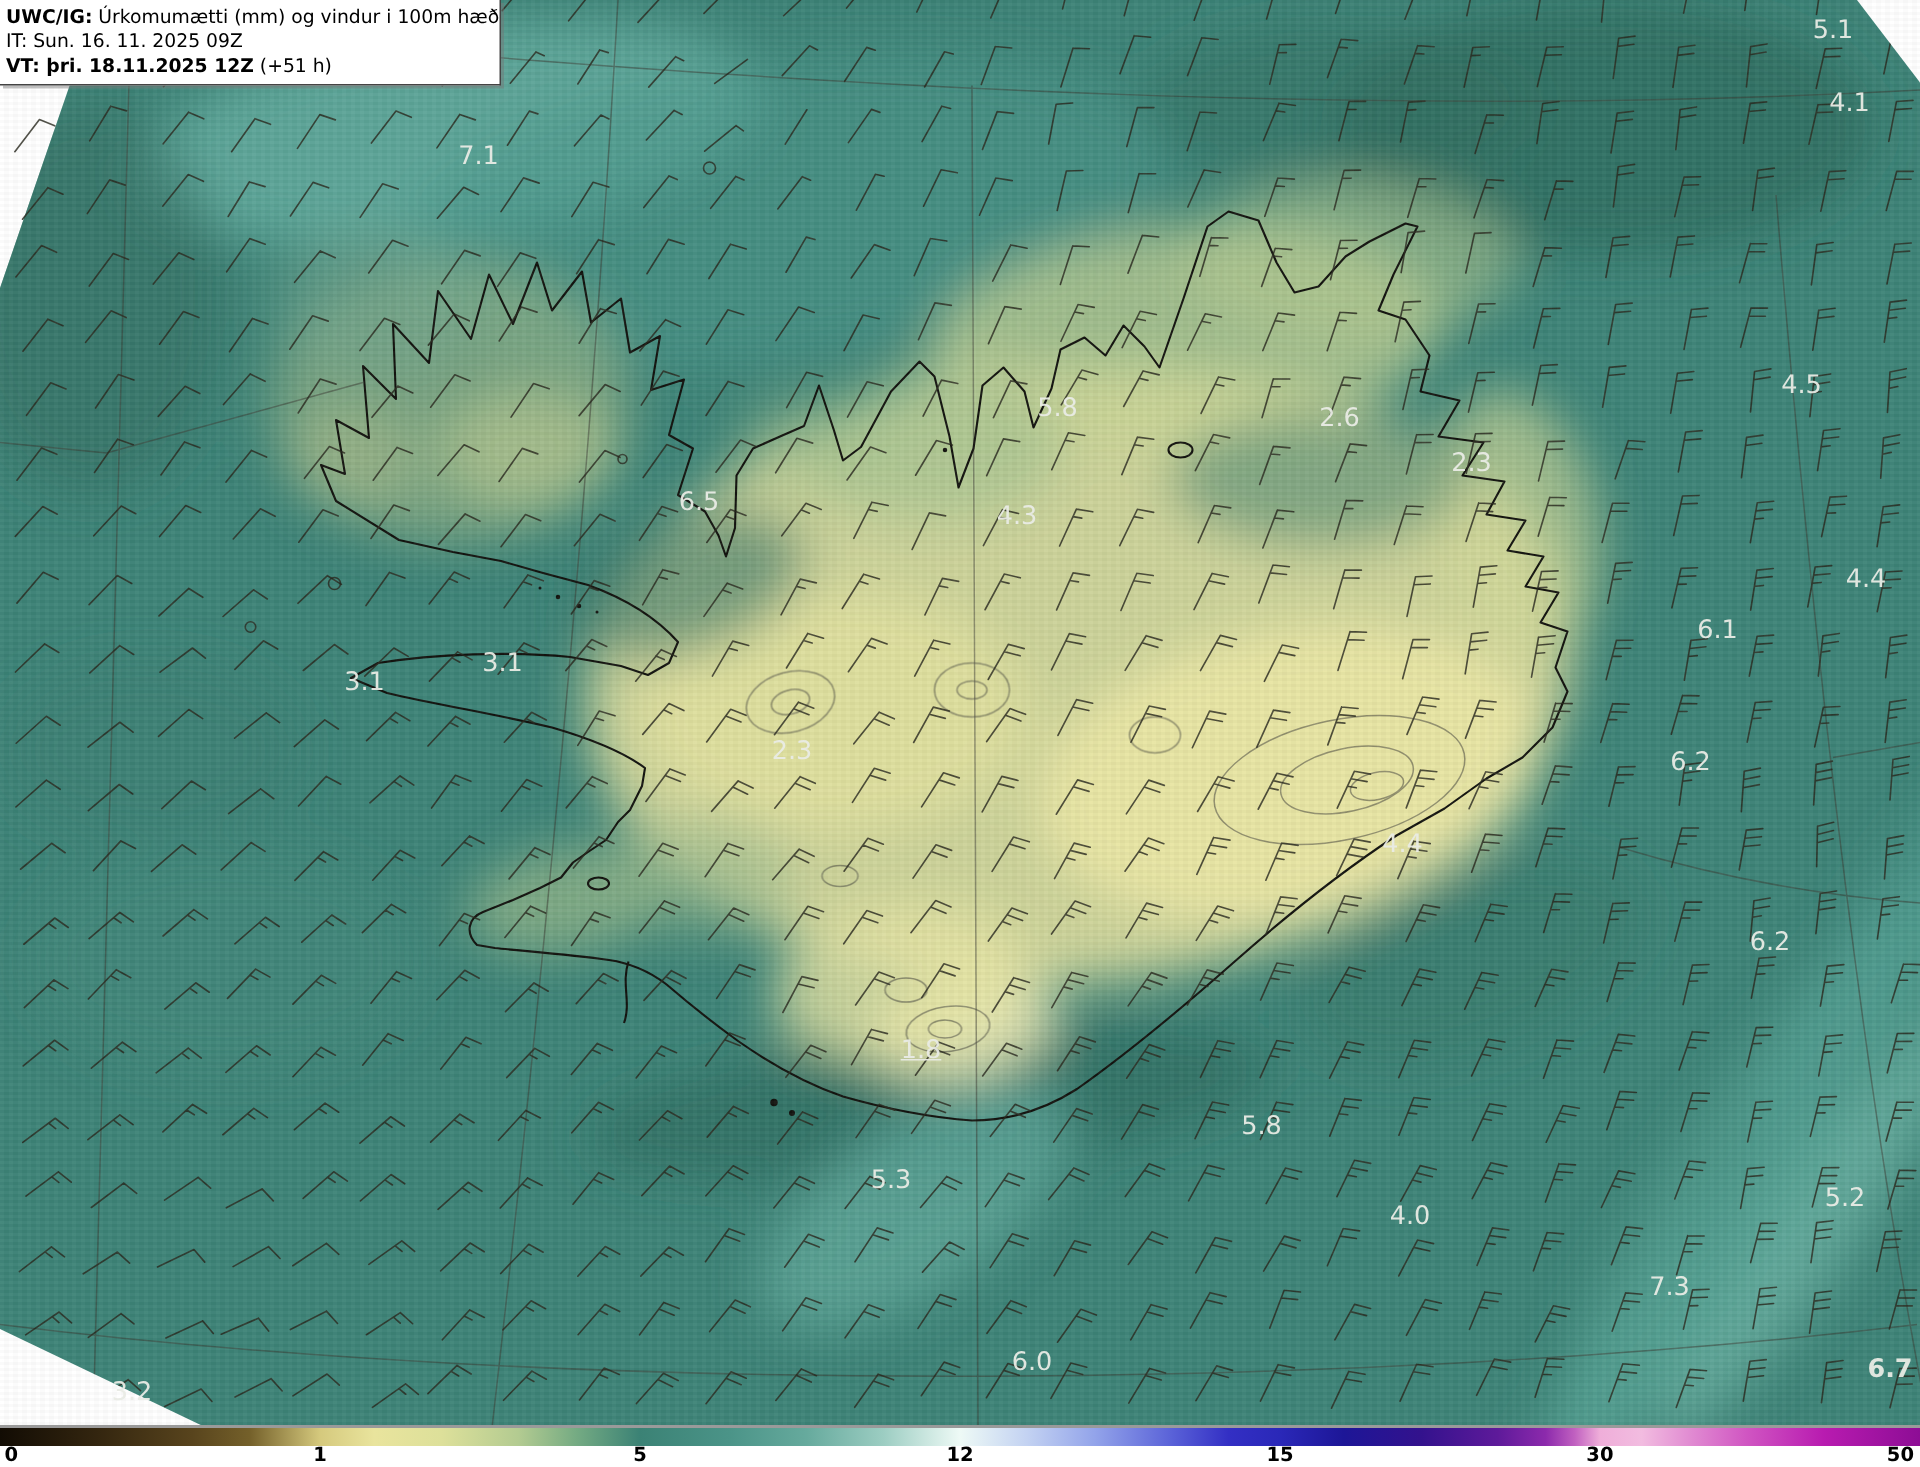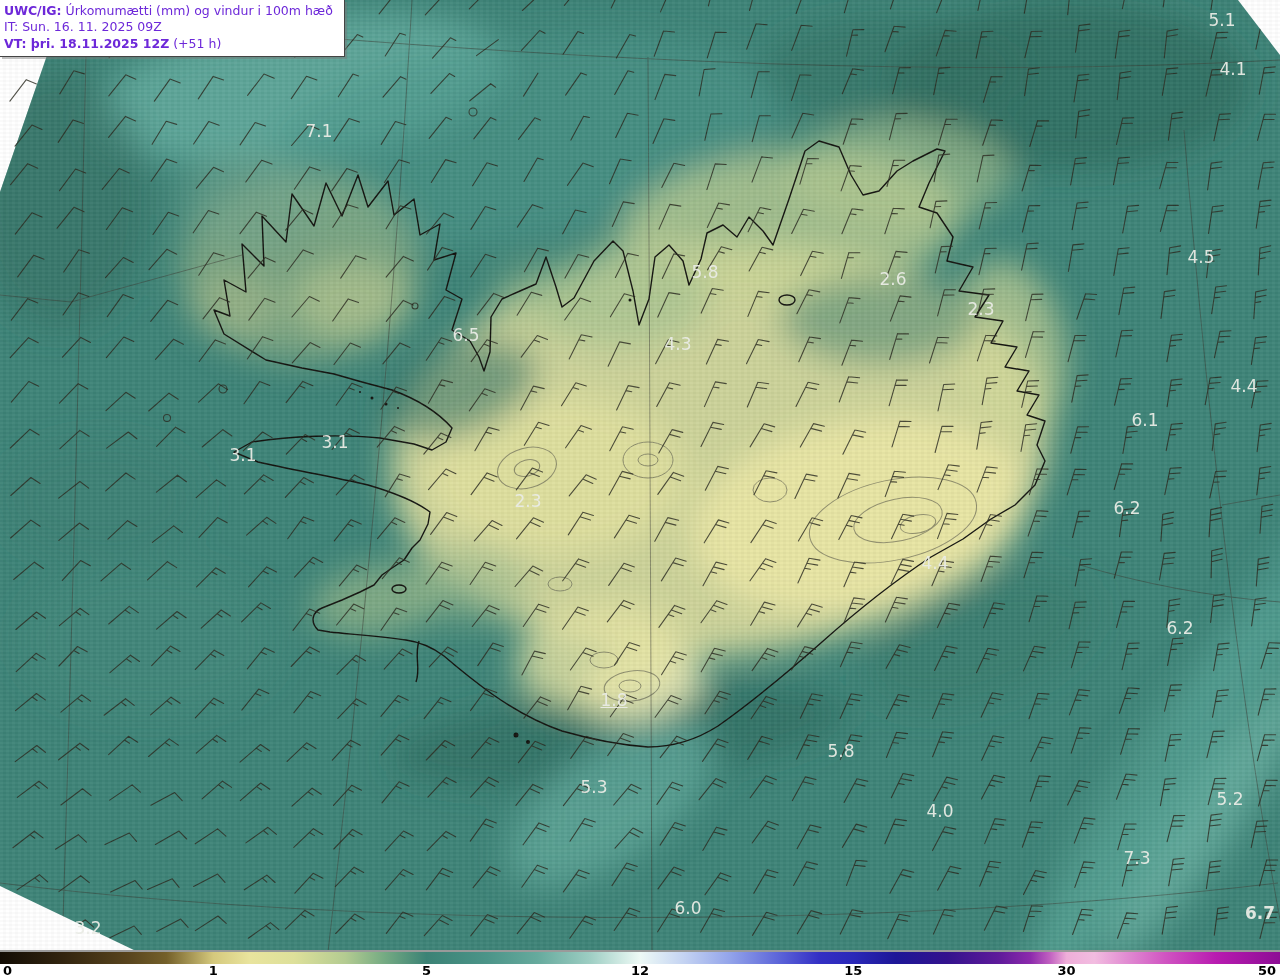--- a/index.html
+++ b/index.html
@@ -9,21 +9,21 @@
   .map-wrap svg{display:block}
   .noise{position:absolute;left:0;top:0;width:1280px;height:952px;pointer-events:none;z-index:6;
          background-image:repeating-linear-gradient(0deg,rgba(255,255,255,.025) 0 2px,rgba(0,0,0,.02) 2px 4px),
                           repeating-linear-gradient(90deg,rgba(255,255,255,.02) 0 3px,rgba(0,0,0,.015) 3px 6px);}
   .labels-layer{position:absolute;left:0;top:0;width:1280px;height:952px;z-index:10;pointer-events:none;}
   .precip-label{position:absolute;transform:translate(-50%,-50%);font-size:17px;
                 color:rgba(233,235,229,0.95);white-space:nowrap;}
   .title-box{position:absolute;left:0;top:0;z-index:30;background:#ffffff;
              border-right:1px solid #444;border-bottom:1px solid #444;
              box-shadow:2px 2px 0 rgba(120,120,120,0.45);
-             padding:3px 11px 4px 4px;font-size:12.5px;line-height:1.3;color:#6d28d9;}
+             padding:3px 0 4px 4px;font-size:12.5px;line-height:1.3;color:#000000;}
   .title-box b{font-weight:bold;}
   .colorbar{position:absolute;left:0;top:950px;width:1280px;height:28px;z-index:20;background:#fff;}
   .cb-sep{position:absolute;left:0;top:0;width:100%;height:2px;background:#9a9a9a;}
   .cb-bar{position:absolute;left:0;top:2px;width:100%;height:12px;}
   .cb-ticks{position:absolute;left:0;top:14px;width:100%;height:14px;background:#fff;}
   .cb-tick{position:absolute;top:0;font-size:13px;font-weight:bold;color:#000;line-height:14px;}
 </style>
 </head>
 <body>
 
@@ -134,21 +134,21 @@
             <circle cx="167" cy="418" r="3.5"></circle>
             <circle cx="415" cy="306" r="3"></circle>
           </g>
       </g>
     </svg>
   </div>
 
   <div class="noise"></div>
 
   <div class="labels-layer" id="labelsLayer">
-      <div class="precip-label" style="left: 319px; top: 104px; margin-top: 27px;">7.1</div>
+      <div class="precip-label" style="left: 319px; top: 104px;">7.1</div>
       <div class="precip-label" style="left: 1222px; top: 20px;">5.1</div>
       <div class="precip-label" style="left: 1233px; top: 69px;">4.1</div>
       <div class="precip-label" style="left: 1201px; top: 257px;">4.5</div>
       <div class="precip-label" style="left: 705px; top: 272px;">5.8</div>
       <div class="precip-label" style="left: 893px; top: 279px;">2.6</div>
       <div class="precip-label" style="left: 981px; top: 309px;">2.3</div>
       <div class="precip-label" style="left: 466px; top: 335px;">6.5</div>
       <div class="precip-label" style="left: 678px; top: 344px;">4.3</div>
       <div class="precip-label" style="left: 1244px; top: 386px;">4.4</div>
       <div class="precip-label" style="left: 1145px; top: 420px;">6.1</div>
@@ -156,21 +156,21 @@
       <div class="precip-label" style="left: 243px; top: 455px;">3.1</div>
       <div class="precip-label" style="left: 528px; top: 501px;">2.3</div>
       <div class="precip-label" style="left: 1127px; top: 508px;">6.2</div>
       <div class="precip-label" style="left: 935px; top: 563px;">4.4</div>
       <div class="precip-label" style="left: 1180px; top: 628px;">6.2</div>
       <div class="precip-label" style="left: 614px; top: 700px; text-decoration: underline;">1.8</div>
       <div class="precip-label" style="left: 841px; top: 751px;">5.8</div>
       <div class="precip-label" style="left: 594px; top: 787px;">5.3</div>
       <div class="precip-label" style="left: 1230px; top: 799px;">5.2</div>
       <div class="precip-label" style="left: 940px; top: 811px;">4.0</div>
-      <div class="precip-label" style="left: 1113px; top: 858px; margin-left: 24px;">7.3</div>
+      <div class="precip-label" style="left: 1113px; top: 858px;">7.3</div>
       <div class="precip-label" style="left: 688px; top: 908px;">6.0</div>
       <div class="precip-label" style="left: 88px; top: 928px;">3.2</div>
       <div class="precip-label" style="left: 1260px; top: 913px; font-weight: bold;">6.7</div>
     </div>
 
   <div class="title-box">
     <div><b>UWC/IG:</b><span> Úrkomumætti (mm) og vindur i 100m hæð</span></div>
     <div><span>IT: Sun. 16. 11. 2025 09Z</span></div>
     <div><b>VT: þri. 18.11.2025 12Z</b><span> (+51 h)</span></div>
   </div>

